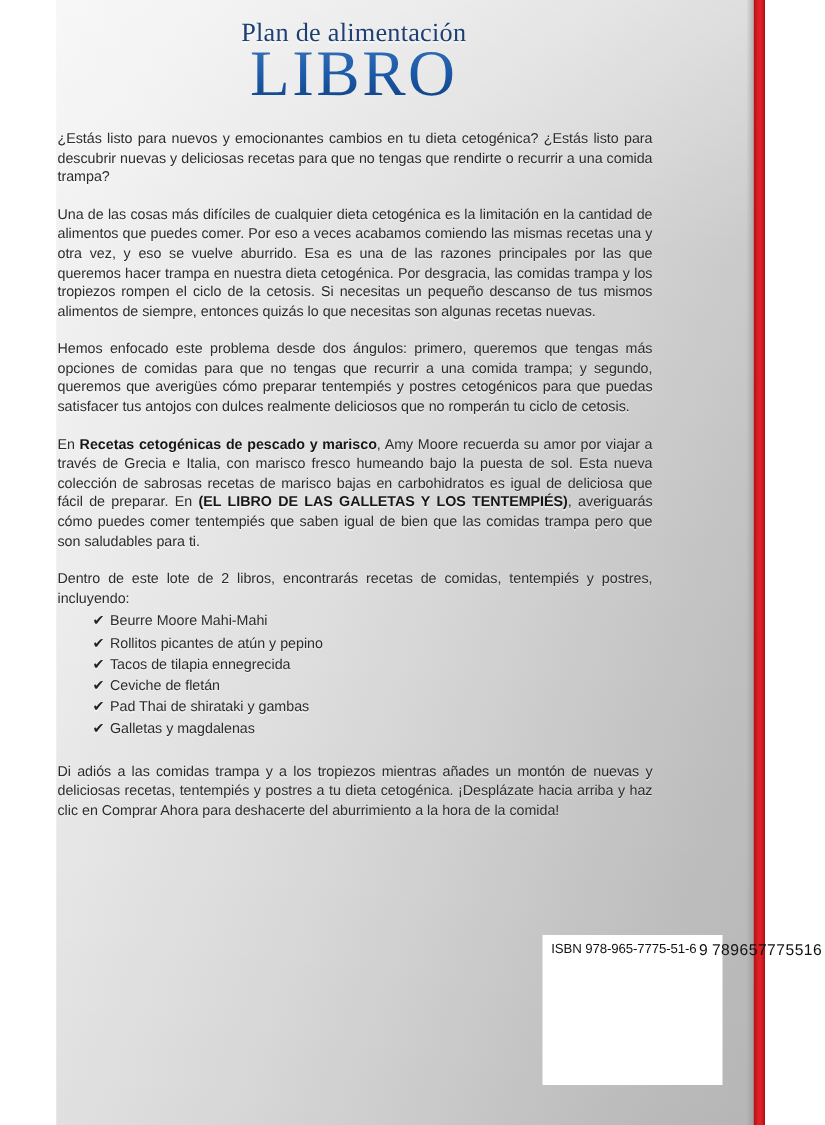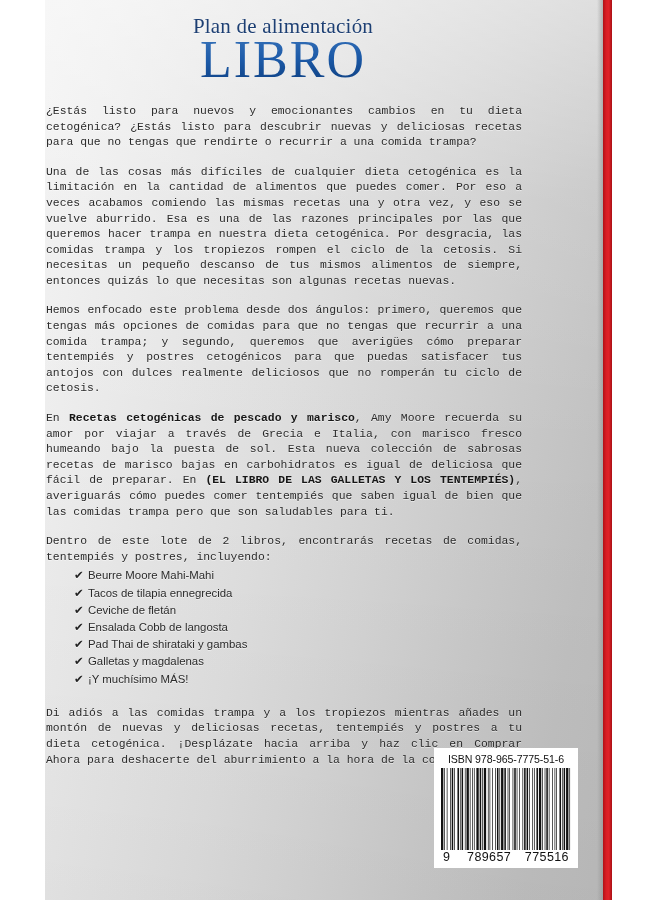--- a/index.html
+++ b/index.html
@@ -110,21 +110,20 @@
     background-clip: text;
     -webkit-text-fill-color: transparent;
     color: #1c5aa8;
   }
 
   
   .body-text {
     margin-top: 18px;
     padding-left: 24px;
     padding-right: 22px;
-    font-family: Liberation Mono, monospace;
   }
   .body-text p {
     font-size: 11.4px;
     line-height: 15.6px;
     color: #2b2b2b;
     text-align: justify;
     margin-bottom: 14px;
     text-shadow: 0 1px 0 rgba(255,255,255,0.55);
   }
   .body-text p:last-child { margin-bottom: 0; }
@@ -154,21 +153,20 @@
   .barcode-box {
     position: absolute;
     left: 434px;
     top: 748px;
     width: 144px;
     height: 120px;
     background: #ffffff;
     z-index: 6;
     padding: 5px 7px 4px 7px;
     display: flex;
-    flex-direction: column;
   }
   .isbn-label {
     font-size: 10.6px;
     color: #111;
     text-align: center;
     letter-spacing: -0.1px;
     line-height: 13px;
     white-space: nowrap;
   }
   .barcode-bars {
@@ -207,26 +205,25 @@
     <div class="body-text">
       <p>¿Estás listo para nuevos y emocionantes cambios en tu dieta cetogénica? ¿Estás listo para descubrir nuevas y deliciosas recetas para que no tengas que rendirte o recurrir a una comida trampa?</p>
       <p>Una de las cosas más difíciles de cualquier dieta cetogénica es la limitación en la cantidad de alimentos que puedes comer. Por eso a veces acabamos comiendo las mismas recetas una y otra vez, y eso se vuelve aburrido. Esa es una de las razones principales por las que queremos hacer trampa en nuestra dieta cetogénica. Por desgracia, las comidas trampa y los tropiezos rompen el ciclo de la cetosis. Si necesitas un pequeño descanso de tus mismos alimentos de siempre, entonces quizás lo que necesitas son algunas recetas nuevas.</p>
       <p>Hemos enfocado este problema desde dos ángulos: primero, queremos que tengas más opciones de comidas para que no tengas que recurrir a una comida trampa; y segundo, queremos que averigües cómo preparar tentempiés y postres cetogénicos para que puedas satisfacer tus antojos con dulces realmente deliciosos que no romperán tu ciclo de cetosis.</p>
       <p><span>En </span><b>Recetas cetogénicas de pescado y marisco</b><span>, Amy Moore recuerda su amor por viajar a través de Grecia e Italia, con marisco fresco humeando bajo la puesta de sol. Esta nueva colección de sabrosas recetas de marisco bajas en carbohidratos es igual de deliciosa que fácil de preparar. En </span><b>(EL LIBRO DE LAS GALLETAS Y LOS TENTEMPIÉS)</b><span>, averiguarás cómo puedes comer tentempiés que saben igual de bien que las comidas trampa pero que son saludables para ti.</span></p>
       <p>Dentro de este lote de 2 libros, encontrarás recetas de comidas, tentempiés y postres, incluyendo:</p>
     </div>
 
     <ul class="checklist" id="checklist">
         <li><span class="check-mark">✔</span><span>Beurre Moore Mahi-Mahi</span></li>
+        <li><span class="check-mark">✔</span><span>Rollitos picantes de atún y pepino</span></li>
         <li><span class="check-mark">✔</span><span>Tacos de tilapia ennegrecida</span></li>
         <li><span class="check-mark">✔</span><span>Ceviche de fletán</span></li>
-        <li><span class="check-mark">✔</span><span>Ensalada Cobb de langosta</span></li>
         <li><span class="check-mark">✔</span><span>Pad Thai de shirataki y gambas</span></li>
         <li><span class="check-mark">✔</span><span>Galletas y magdalenas</span></li>
-        <li><span class="check-mark">✔</span><span>¡Y muchísimo MÁS!</span></li>
       </ul>
 
     <div class="body-text">
       <p>Di adiós a las comidas trampa y a los tropiezos mientras añades un montón de nuevas y deliciosas recetas, tentempiés y postres a tu dieta cetogénica. ¡Desplázate hacia arriba y haz clic en Comprar Ahora para deshacerte del aburrimiento a la hora de la comida!</p>
     </div>
 
   </div>
 
   <div class="barcode-box">
     <div class="isbn-label">ISBN 978-965-7775-51-6</div>

